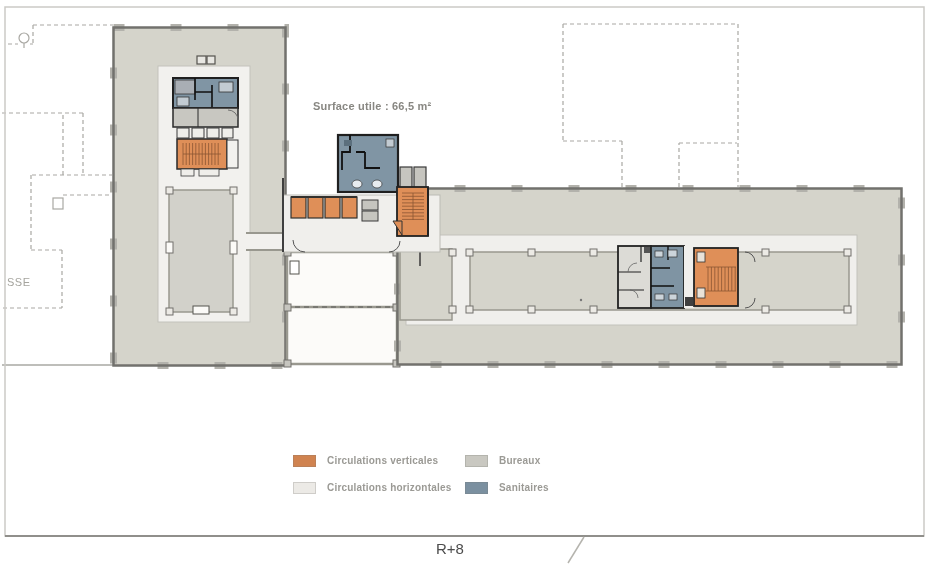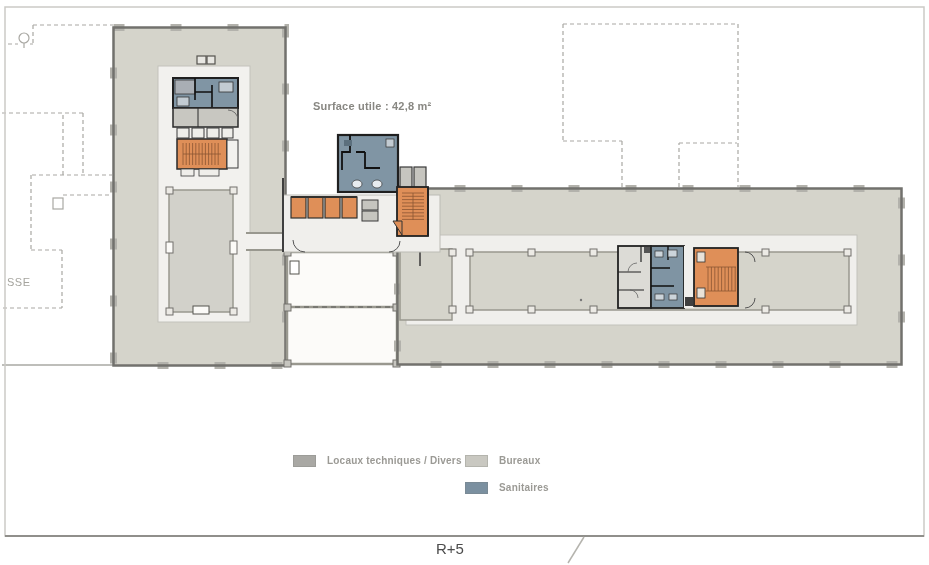--- a/index.html
+++ b/index.html
@@ -189,29 +189,33 @@
         <path d="M393 221 L402 221 L402 235 Z" fill="#df8f58" stroke="#333333" stroke-width="1"></path>
       </g>
       <path d="M305 252 A12 12 0 0 1 293 240 M389 252 A11 11 0 0 0 400 241" stroke="#555555" stroke-width="1" fill="none"></path>
     </g>
 
     <rect x="5" y="7" width="919" height="529" fill="none" stroke="#cbcac6" stroke-width="1.5"></rect>
     <path d="M5 536 H924" stroke="#908f8b" stroke-width="2"></path>
     <path d="M568 563 L584 537" stroke="#b5b4ae" stroke-width="1.5"></path>
   </svg>
 
-  <div id="surface-label" class="overlay">Surface utile : 42,8 m²</div>
+  <div id="surface-label" class="overlay">Surface utile : 66,5 m²</div>
   <div id="sse-label" class="overlay">SSE</div>
-  <div id="floor-label" class="overlay">R+5</div>
+  <div id="floor-label" class="overlay">R+8</div>
 
   <div id="legend">
     <div id="legend-col-1" class="legend-col">
       <div class="legend-item">
-        <span class="swatch" style="background: rgb(169, 168, 164);"></span>
-        <span class="legend-label">Locaux techniques / Divers</span>
+        <span class="swatch" style="background: rgb(208, 131, 80);"></span>
+        <span class="legend-label">Circulations verticales</span>
+      </div>
+      <div class="legend-item">
+        <span class="swatch" style="background: rgb(236, 234, 230);"></span>
+        <span class="legend-label">Circulations horizontales</span>
       </div>
     </div>
     <div id="legend-col-2" class="legend-col">
       <div class="legend-item">
         <span class="swatch" style="background: rgb(201, 200, 193);"></span>
         <span class="legend-label">Bureaux</span>
       </div>
       <div class="legend-item">
         <span class="swatch" style="background: rgb(123, 144, 160);"></span>
         <span class="legend-label">Sanitaires</span>

